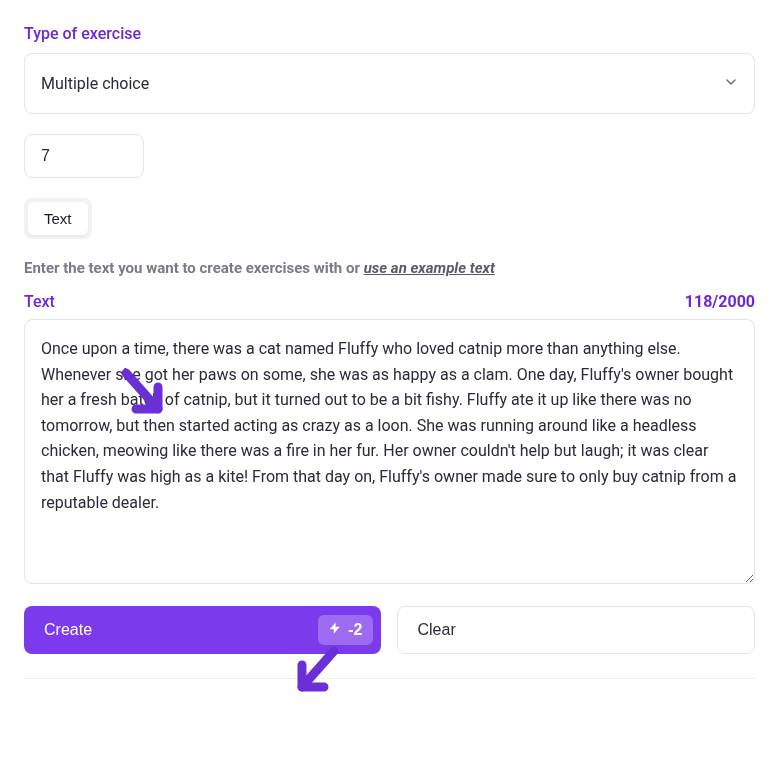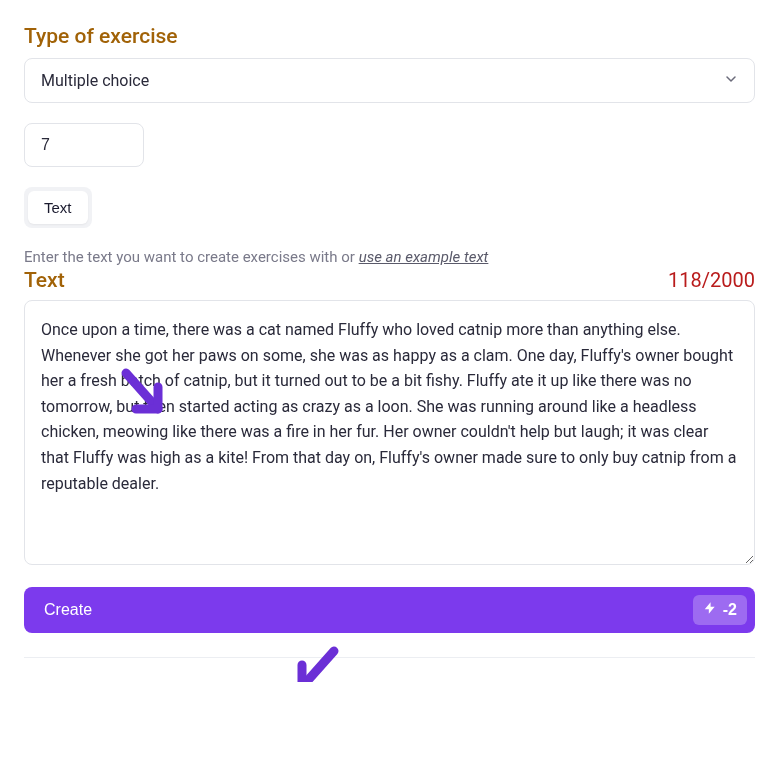--- a/index.html
+++ b/index.html
@@ -5,33 +5,33 @@
     * { box-sizing: border-box; margin: 0; padding: 0; }
     body {
       font-family: -apple-system, BlinkMacSystemFont, 'Segoe UI', Roboto, sans-serif;
       background: #ffffff;
       padding: 24px;
       color: #1a1a2e;
       width: 779px;
     }
     .field-group { margin-bottom: 20px; }
     .label {
-      font-size: 21px;
+      font-size: 16px;
       font-weight: 500;
-      color: #a16207;
+      color: #6d28d9;
       margin-bottom: 10px;
       display: block;
     }
     .select-wrapper {
       position: relative;
       width: 100%;
     }
     .select {
       width: 100%;
-      padding: 12px 16px;
+      padding: 20px 16px;
       font-size: 16px;
       border: 1px solid #e2e4e9;
       border-radius: 8px;
       background: #fff;
       color: #2a2a3a;
       appearance: none;
       cursor: pointer;
     }
     .chevron {
       position: absolute;
@@ -69,38 +69,39 @@
     .tab.active {
       background: #fff;
       color: #1a1a2e;
       font-weight: 500;
       box-shadow: 0 1px 2px rgba(0,0,0,0.05);
     }
     .hint-text {
       font-size: 15px;
       color: #7a7a8a;
       margin-top: 16px;
-      margin-bottom: 2px;
+      margin-bottom: 15px;
+      font-weight: bold;
     }
     .hint-link {
       font-style: italic;
       text-decoration: underline;
       color: #5a5a6a;
       cursor: pointer;
     }
     .text-header {
       display: flex;
       justify-content: space-between;
       align-items: center;
       margin-bottom: 8px;
     }
     .char-count {
-      font-size: 20px;
-      color: #b91c1c;
-      font-weight: 400;
+      font-size: 16px;
+      color: #6d28d9;
+      font-weight: 700;
     }
     .textarea {
       width: 100%;
       min-height: 265px;
       padding: 16px;
       font-size: 16px;
       line-height: 1.6;
       border: 1px solid #e2e4e9;
       border-radius: 8px;
       background: #fff;
@@ -212,20 +213,23 @@
       <span>Create</span>
       <span class="cost-badge">
         <span>
           <svg width="14" height="14" viewBox="0 0 24 24" fill="currentColor">
               <path d="M13 2L3 14h7v8l10-12h-7V2z"></path>
             </svg>
         </span>
         <span>-2</span>
       </span>
     </button>
+    <button class="btn btn-secondary">
+      <span>Clear</span>
+    </button>
   </div>
 
   <hr class="divider">
 
   <svg class="arrow-annotation arrow1" width="60" height="60" viewBox="0 0 60 60">
     <path d="M10 8 L42 44" stroke="#6b2fd6" stroke-width="9" stroke-linecap="round" fill="none"></path>
     <path d="M42 22 L42 44 L20 44" stroke="#6b2fd6" stroke-width="9" stroke-linecap="round" stroke-linejoin="round" fill="none"></path>
   </svg>
 
   <svg class="arrow-annotation arrow2" width="60" height="60" viewBox="0 0 60 60">

